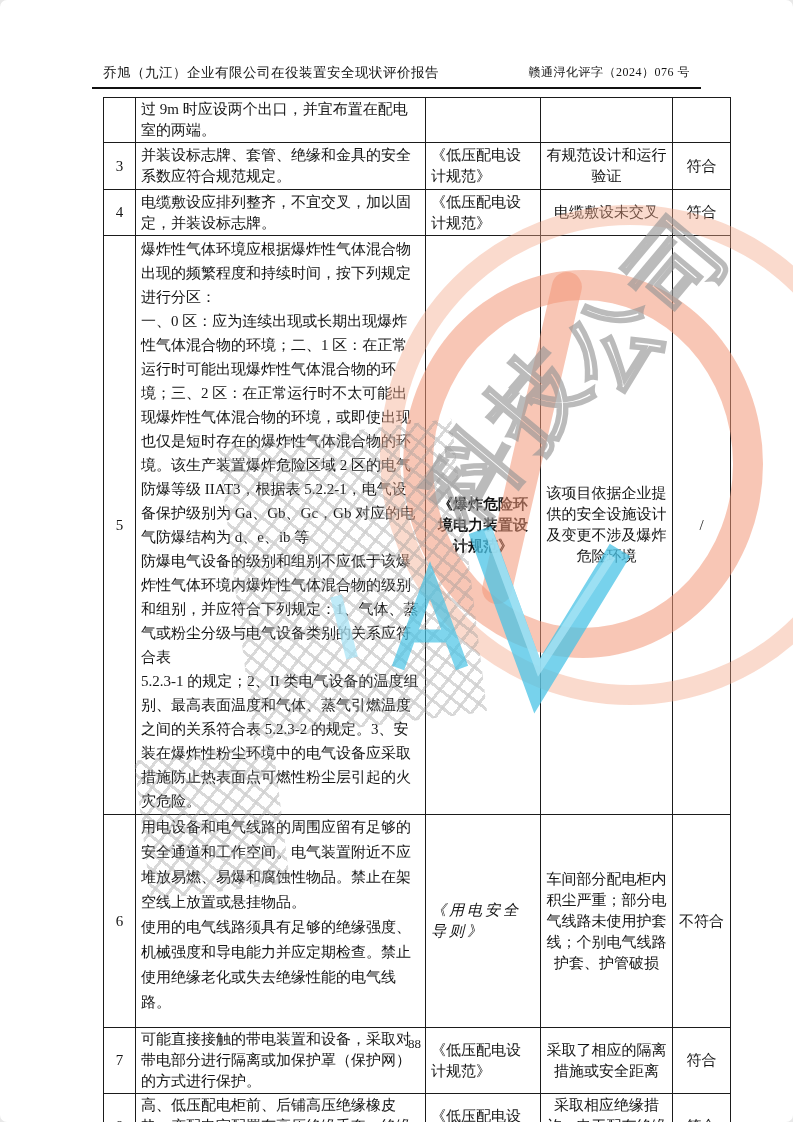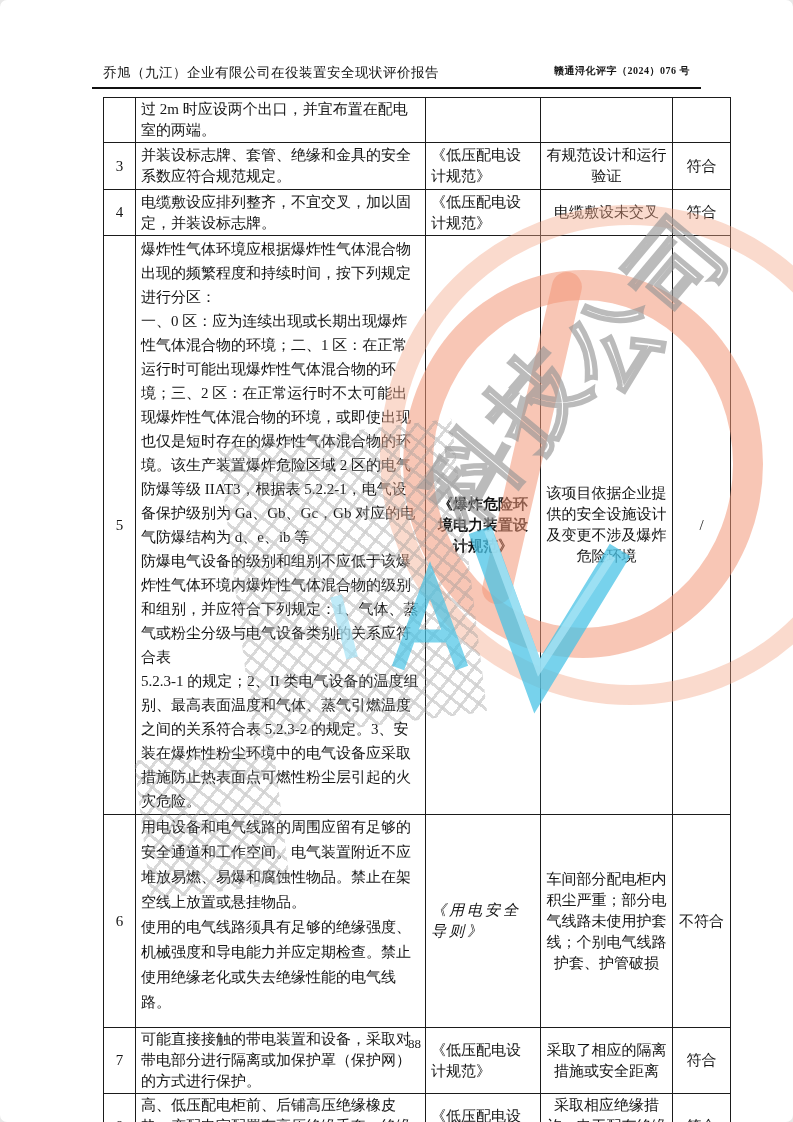--- a/index.html
+++ b/index.html
@@ -5,21 +5,21 @@
   html,body{margin:0;padding:0;background:#e8e8e8;}
   .page{
     position:relative;width:793px;height:1122px;margin:0 auto;
     background:#ffffff;overflow:hidden;
     font-family:"Liberation Serif","DejaVu Serif",serif;
     color:#151515;
     border-radius:7px;
   }
   
   .hdr-left{position:absolute;left:103px;top:64px;font-size:13.5px;letter-spacing:.5px;white-space:nowrap;}
-  .hdr-right{position:absolute;right:103px;top:64px;font-size:10px;font-weight:700;letter-spacing:.5px;white-space:nowrap;}
+  .hdr-right{position:absolute;right:103px;top:64px;font-size:12px;font-weight:400;letter-spacing:.5px;white-space:nowrap;}
   .hdr-rule{position:absolute;left:92px;top:87px;width:609px;height:2px;background:#111;}
   
   .tbl-wrap{position:absolute;left:103px;top:97px;width:627px;}
   table.eval{border-collapse:collapse;table-layout:fixed;width:627px;}
   table.eval td{
     border:1.5px solid #1b1b1b;
     font-size:15px;line-height:21px;
     padding:1px 5px;vertical-align:middle;overflow:hidden;
   }
   col.w-no{width:32px}col.w-content{width:290px}col.w-basis{width:115px}col.w-note{width:132px}col.w-conc{width:58px}
@@ -91,21 +91,21 @@
       <colgroup>
         <col class="w-no">
           <col class="w-content">
           <col class="w-basis">
           <col class="w-note">
           <col class="w-conc">
       </colgroup>
       <tbody>
           <tr class="r0">
             <td class="c-no"></td>
-            <td class="c-content">过 2m 时应设两个出口，并宜布置在配电室的两端。</td>
+            <td class="c-content">过 9m 时应设两个出口，并宜布置在配电室的两端。</td>
             <td class="c-basis"></td>
             <td class="c-note"></td>
             <td class="c-conclusion"></td>
           </tr>
           <tr class="r1">
             <td class="c-no">3</td>
             <td class="c-content">并装设标志牌、套管、绝缘和金具的安全系数应符合规范规定。</td>
             <td class="c-basis">《低压配电设计规范》</td>
             <td class="c-note">有规范设计和运行验证</td>
             <td class="c-conclusion">符合</td>

